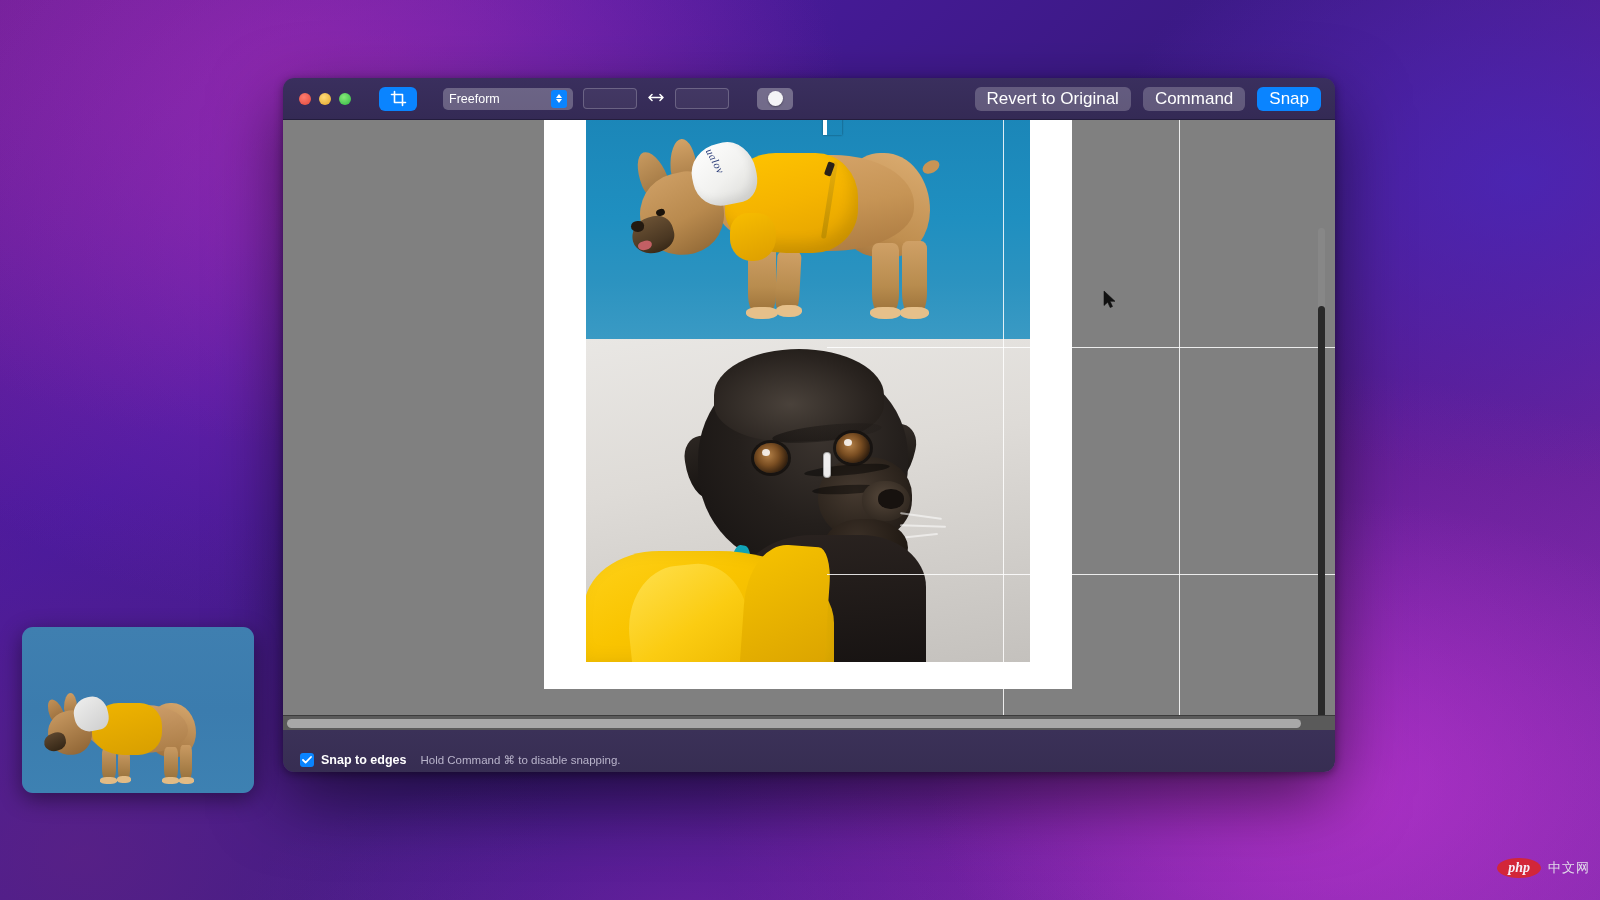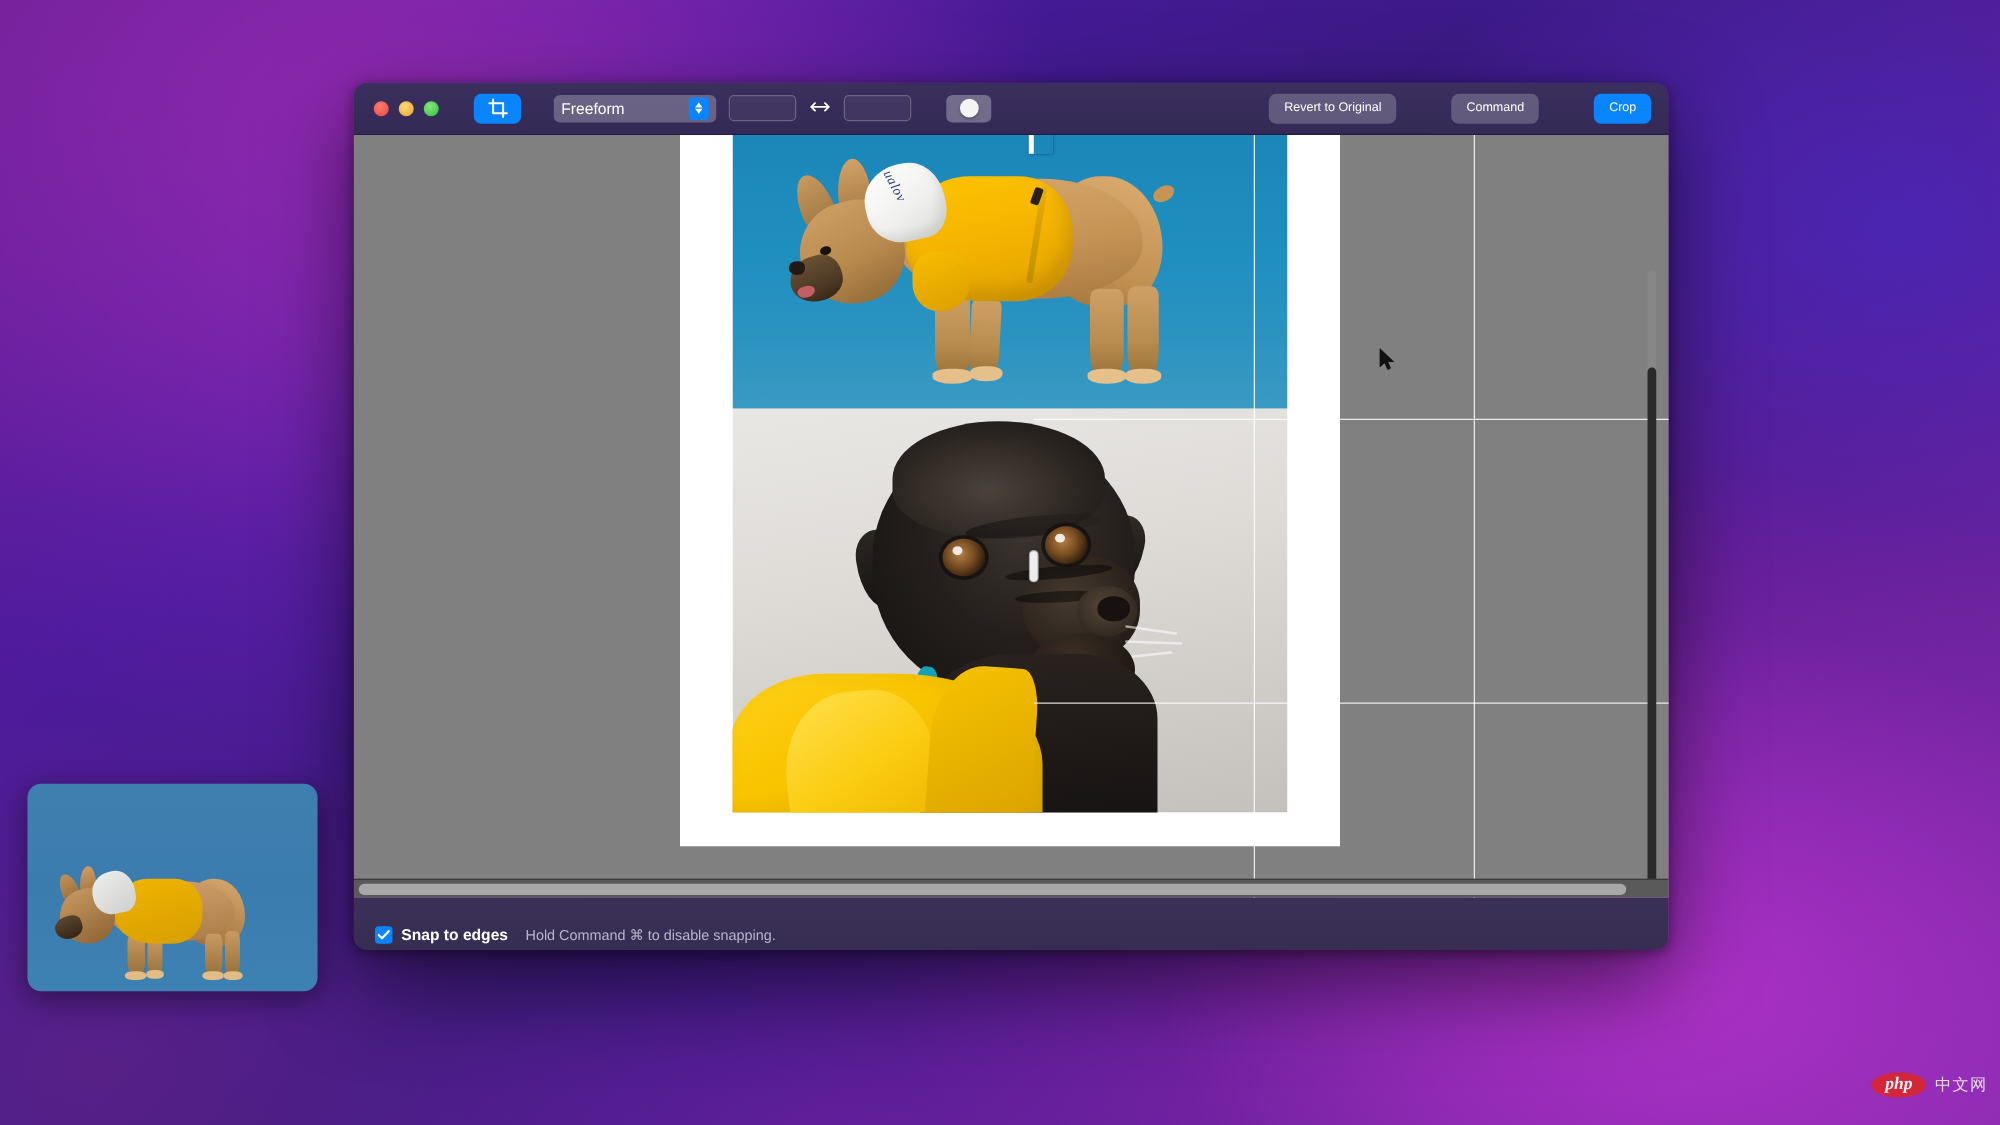--- a/index.html
+++ b/index.html
@@ -35,21 +35,21 @@
     background: radial-gradient(ellipse at 50% 50%, rgba(210,60,225,0.42) 0%, rgba(210,60,225,0) 66%);
   }
   #desktop .swirl-c {
     left: 230px; top: 760px; width: 900px; height: 300px;
     background: radial-gradient(ellipse at 50% 50%, rgba(120,35,170,0.45) 0%, rgba(120,35,170,0) 70%);
   }
 
   
   #window {
     position: absolute;
-    left: 283px; top: 66px;
+    left: 283px; top: 78px;
     width: 1052px; height: 694px;
     border-radius: 11px;
     overflow: hidden;
     box-shadow: 0 26px 70px rgba(0,0,0,0.55), 0 2px 10px rgba(0,0,0,0.4);
   }
 
   
   #toolbar {
     position: relative;
     height: 42px;
@@ -132,25 +132,24 @@
   .toolbar-right {
     margin-left: auto;
     display: flex; align-items: center; gap: 12px;
     padding-right: 2px;
   }
   .tb-btn {
     height: 24px;
     border-radius: 6px;
     padding: 0 12px;
     display: flex; align-items: center;
-    font-size: 10px; color: #fff;
+    font-size: 17px; color: #fff;
     background: rgba(255,255,255,0.22);
     white-space: nowrap;
     cursor: default;
-    margin-left: 32px;
   }
   .tb-btn.primary { background: #0a84ff; }
 
   
   #canvas-area {
     position: relative;
     height: 610px;
     background: #808080;
     overflow: hidden;
   }
@@ -648,21 +647,21 @@
       </div>
       <div class="dim-field" title=""></div>
 
       <div class="rotate-knob">
         <span class="dot"></span>
       </div>
 
       <div class="toolbar-right">
         <div class="tb-btn">Revert to Original</div>
         <div class="tb-btn">Command</div>
-        <div class="tb-btn primary">Crop</div>
+        <div class="tb-btn primary">Snap</div>
       </div>
     </div>
 
     <div id="canvas-area">
 
       <div id="page">
 
         <div class="photo top">
           <div class="bulldog-scene">
             <div class="bd-rump"></div>

